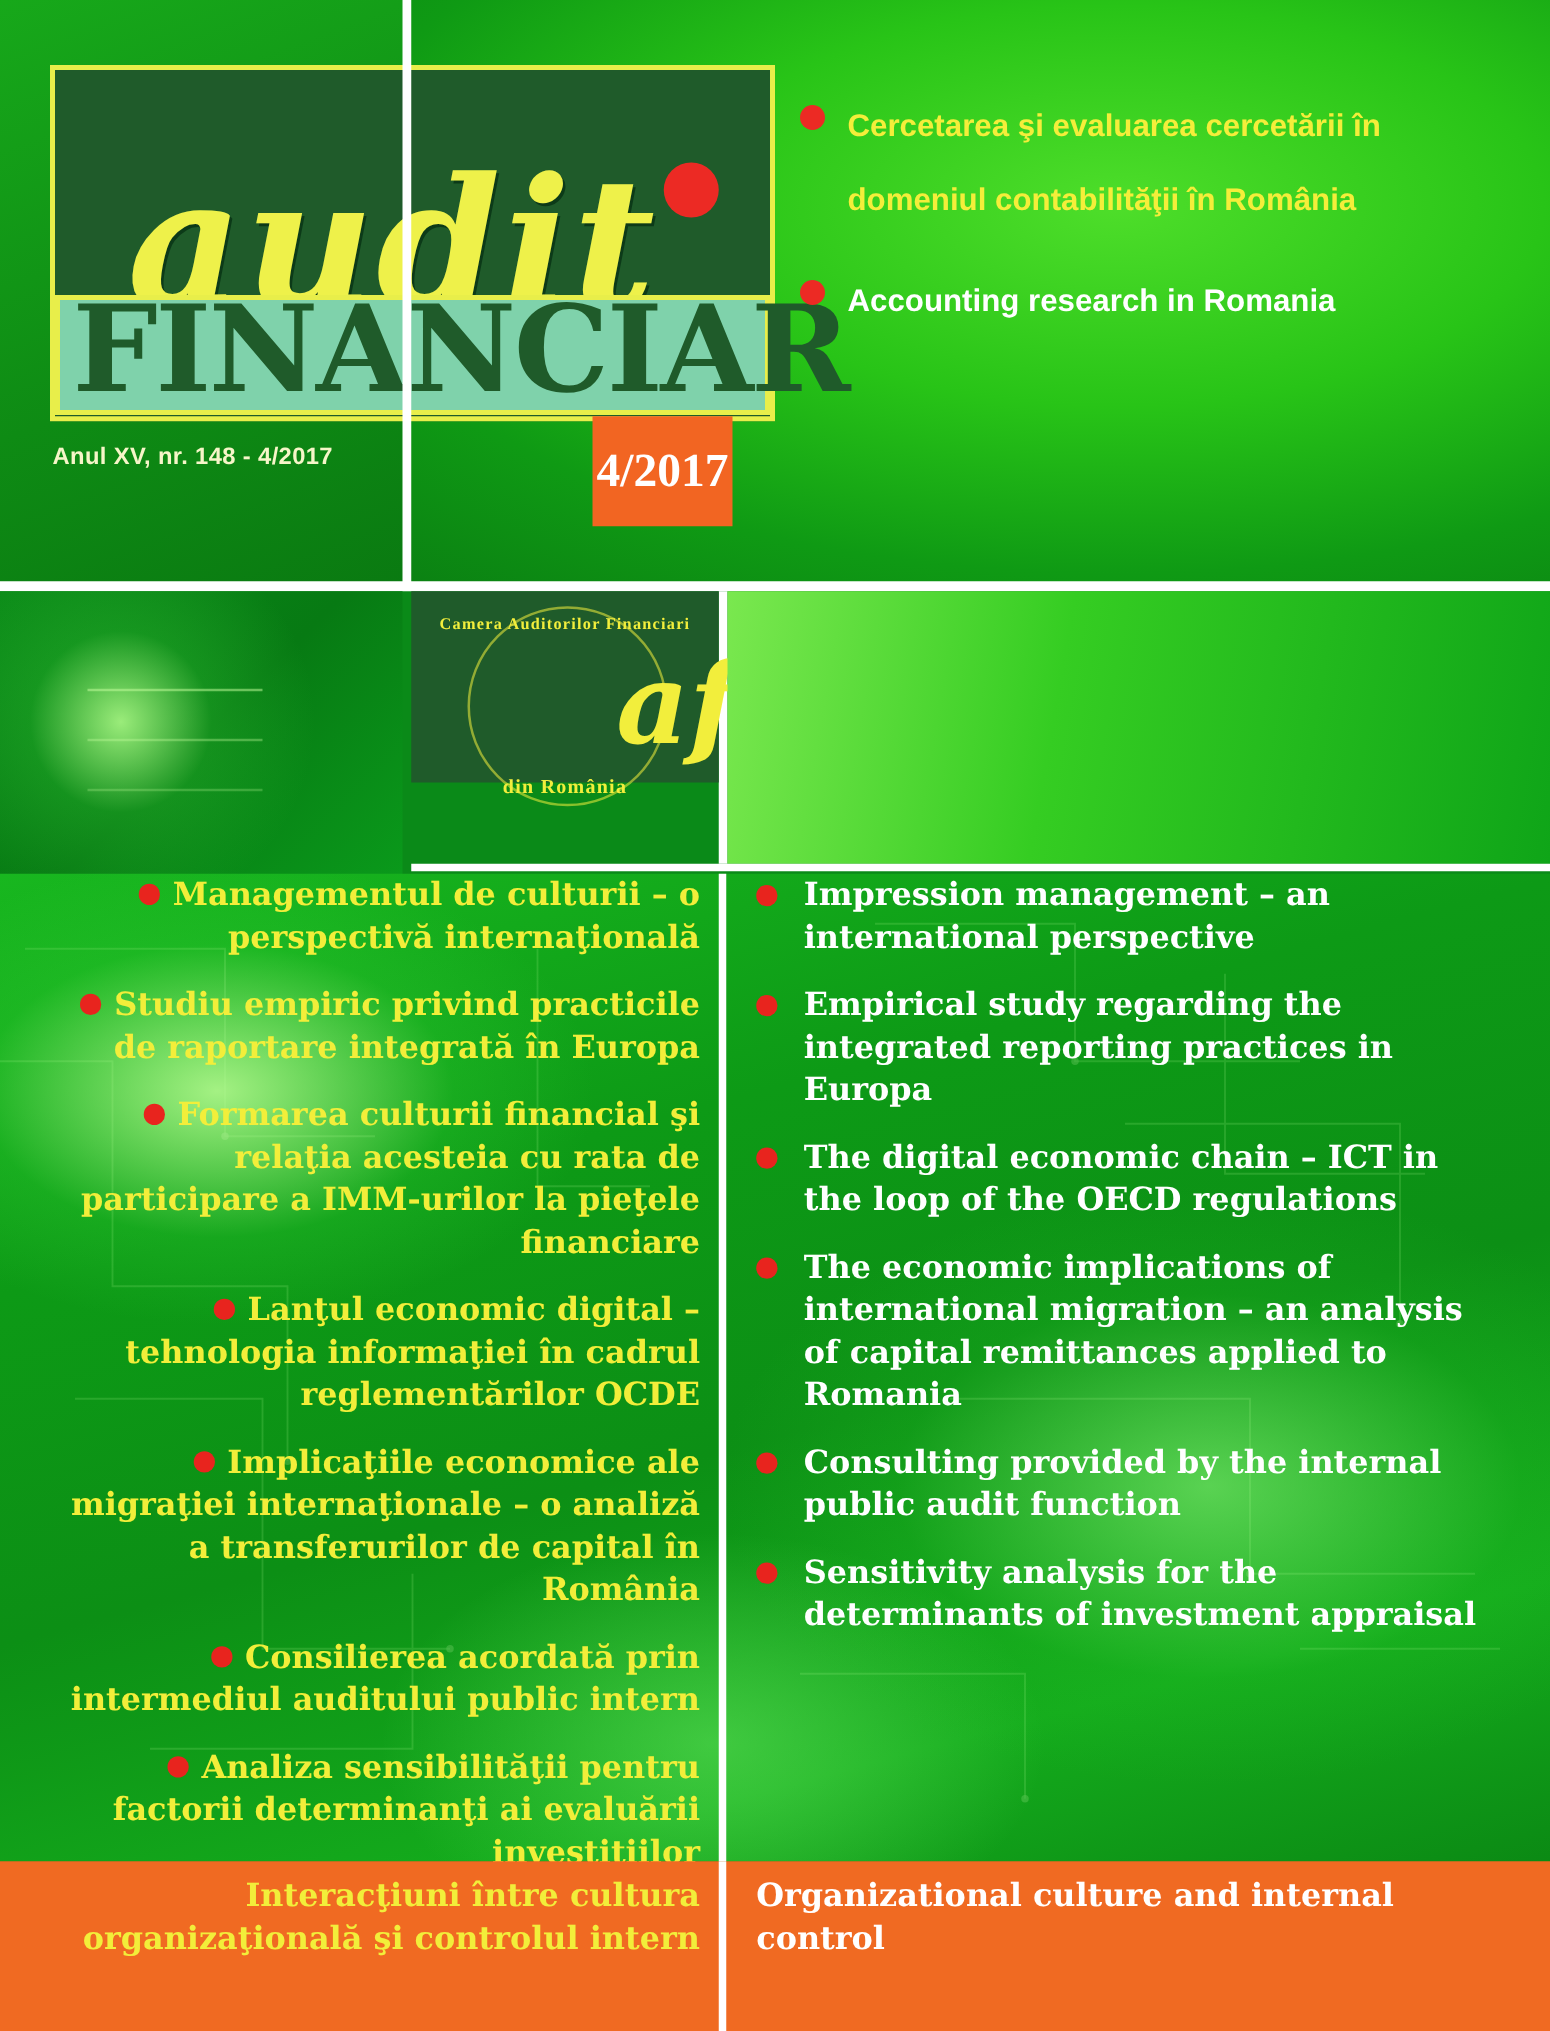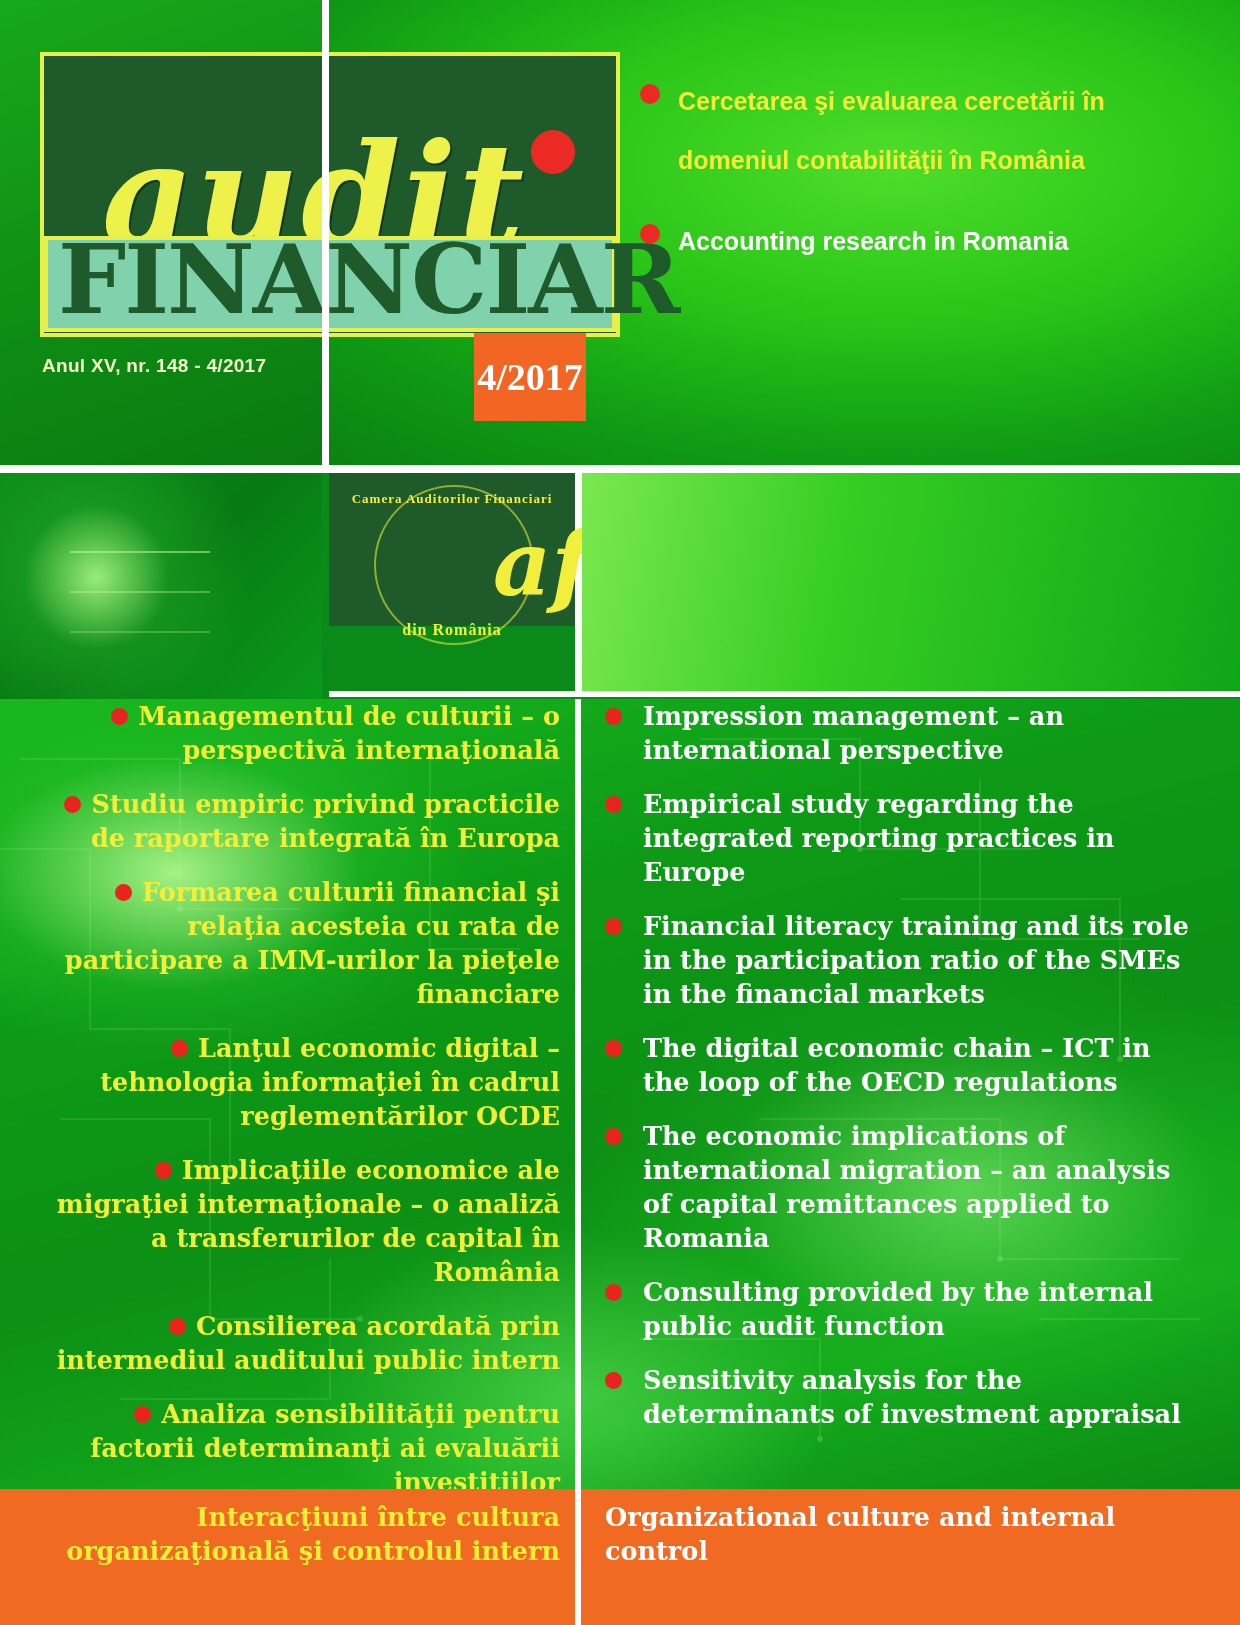--- a/index.html
+++ b/index.html
@@ -449,25 +449,21 @@
     </div>
   </div>
 
   <div class="toc-col toc-en">
     <div class="toc-item">
       <span class="toc-bullet"></span>
       <div class="toc-text">Impression management – an international perspective</div>
     </div>
     <div class="toc-item">
       <span class="toc-bullet"></span>
-      <div class="toc-text">Empirical study regarding the integrated reporting practices in Europe</div>
-    </div>
-    <div class="toc-item">
-      <span class="toc-bullet"></span>
-      <div class="toc-text">Financial literacy training and its role in the participation ratio of the SMEs in the financial markets</div>
+      <div class="toc-text">Empirical study regarding the integrated reporting practices in Europa</div>
     </div>
     <div class="toc-item">
       <span class="toc-bullet"></span>
       <div class="toc-text">The digital economic chain – ICT in the loop of the OECD regulations</div>
     </div>
     <div class="toc-item">
       <span class="toc-bullet"></span>
       <div class="toc-text">The economic implications of international migration – an analysis of capital remittances applied to Romania</div>
     </div>
     <div class="toc-item">

